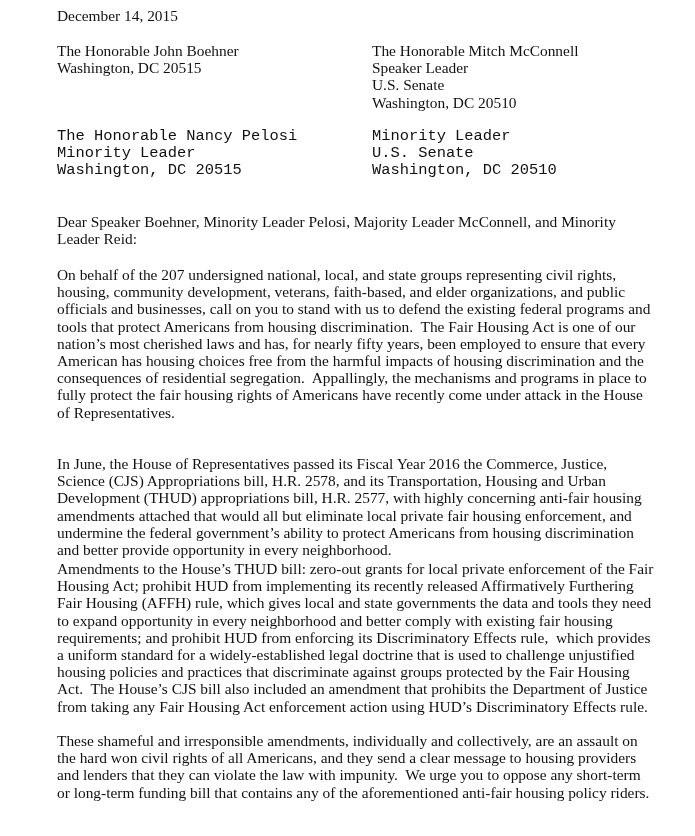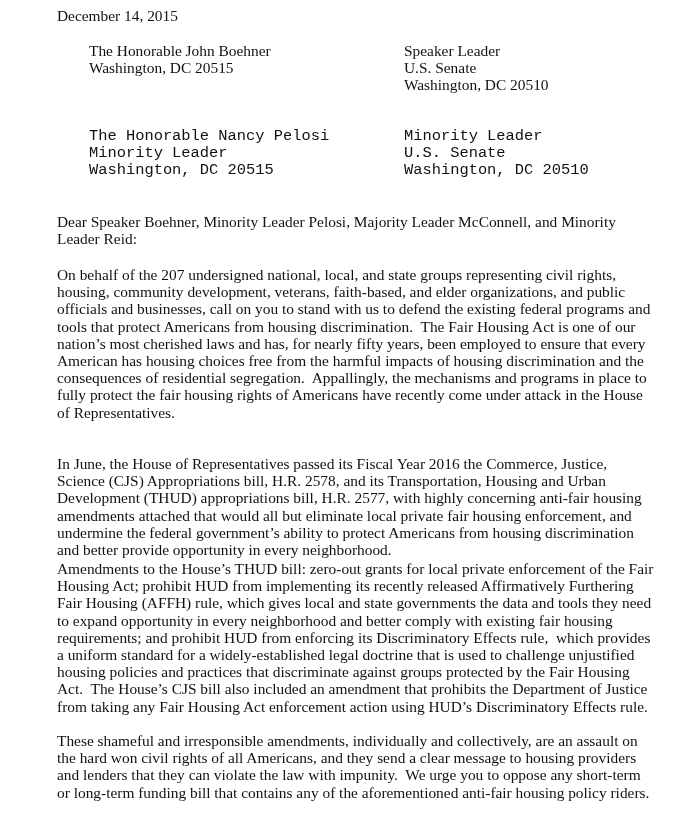--- a/index.html
+++ b/index.html
@@ -6,21 +6,21 @@
     body {
       width: 695px; height: 836px; overflow: hidden; position: relative;
       font-family: "Liberation Serif", "DejaVu Serif", serif;
       color: #111111;
       font-size: 15.4px;
       line-height: 17.2px;
     }
     .page { position: absolute; left: 57px; top: 0; width: 630px; }
     .line { white-space: pre; display: block; height: 17.2px; }
     .date { position: absolute; top: 7px; left: 0; }
-    .addr { position: absolute; margin-left: 32px; }
+    .addr { position: absolute; }
     .addr.l { left: 0; }
     .addr.r { left: 315px; }
     .a1 { top: 42px; }
     .a2 { top: 128px; font-family: Liberation Mono, monospace; }
     .para { position: absolute; left: 0; width: 640px; }
     .salutation { top: 213px; }
     .p1 { top: 266px; }
     .p2 { top: 455px; }
     .p3 { top: 560px; }
     .p4 { top: 732px; }
@@ -31,20 +31,21 @@
 <div class="page">
 
   <div class="date line">December 14, 2015</div>
 
   <div class="addr l a1">
     <span class="line">The Honorable John Boehner</span>
     <span class="line">Washington, DC 20515</span>
   </div>
 
   <div class="addr r a1">
+    <span class="line">The Honorable Mitch McConnell</span>
     <span class="line">Speaker Leader</span>
     <span class="line">U.S. Senate</span>
     <span class="line">Washington, DC 20510</span>
   </div>
 
   <div class="addr l a2">
     <span class="line">The Honorable Nancy Pelosi</span>
     <span class="line">Minority Leader</span>
     <span class="line">Washington, DC 20515</span>
   </div>

